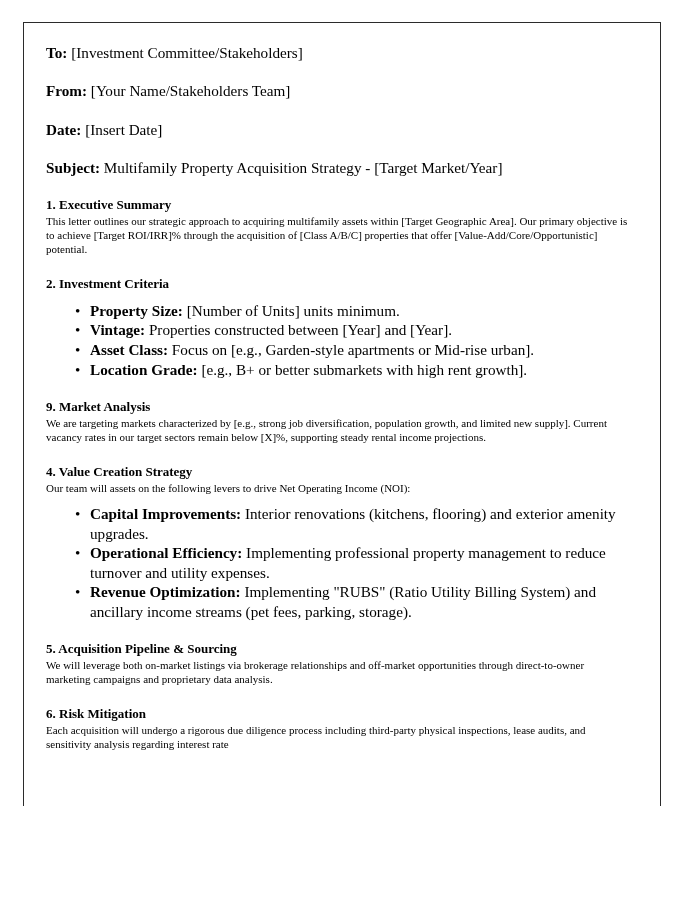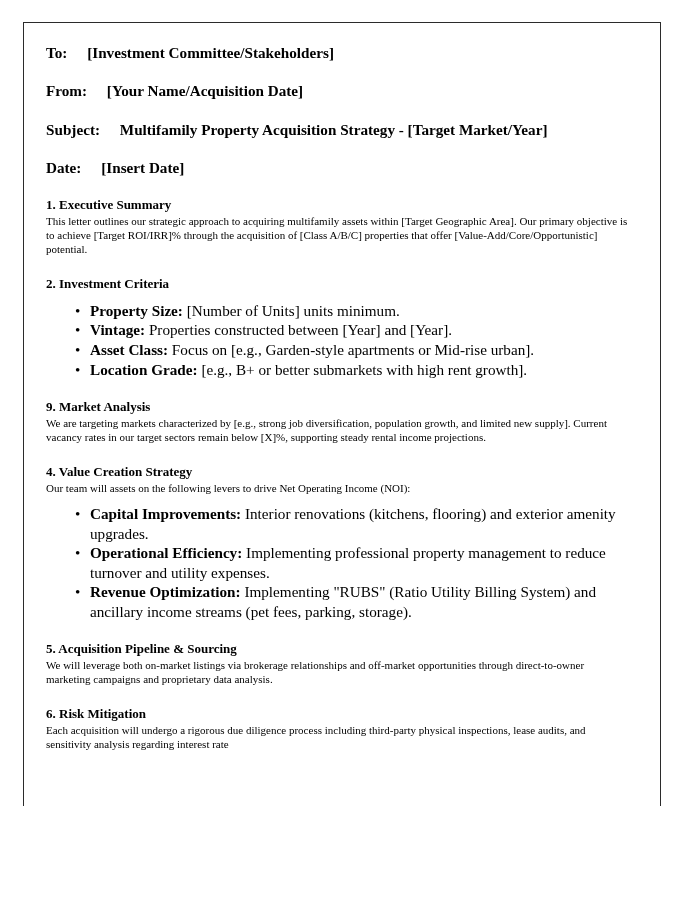--- a/index.html
+++ b/index.html
@@ -46,22 +46,21 @@
   .header-line {
     font-size: 15.2px;
     line-height: 1.28;
     margin: 0 0 19px 0;
     white-space: nowrap;
   }
   .header-line .hl-label {
     font-weight: bold;
   }
   .header-line .hl-value {
-    font-weight: bold;
-    margin-left: 16px;
+    font-weight: normal;
   }
   
   .section {
     margin: 0 0 0 0;
   }
   .section-heading {
     font-size: 13px;
     font-weight: bold;
     line-height: 1.22;
     margin: 0 0 1px 0;
@@ -109,29 +108,29 @@
   <div class="document-page">
     <div class="page-body">
 
       <div class="letter-header">
         <p class="header-line">
           <span class="hl-label">To:</span>
           <span class="hl-value">[Investment Committee/Stakeholders]</span>
         </p>
         <p class="header-line">
           <span class="hl-label">From:</span>
-          <span class="hl-value">[Your Name/Acquisition Date]</span>
+          <span class="hl-value">[Your Name/Stakeholders Team]</span>
+        </p>
+        <p class="header-line">
+          <span class="hl-label">Date:</span>
+          <span class="hl-value">[Insert Date]</span>
         </p>
         <p class="header-line">
           <span class="hl-label">Subject:</span>
           <span class="hl-value">Multifamily Property Acquisition Strategy - [Target Market/Year]</span>
-        </p>
-        <p class="header-line">
-          <span class="hl-label">Date:</span>
-          <span class="hl-value">[Insert Date]</span>
         </p>
       </div>
 
       <div class="section">
         <h2 class="section-heading">1. Executive Summary</h2>
         <p class="section-paragraph">This letter outlines our strategic approach to acquiring multifamily assets within [Target Geographic Area]. Our primary objective is to achieve [Target ROI/IRR]% through the acquisition of [Class A/B/C] properties that offer [Value-Add/Core/Opportunistic] potential.</p>
       </div>
       <div class="section-spacer"></div>
 
       <div class="section">

